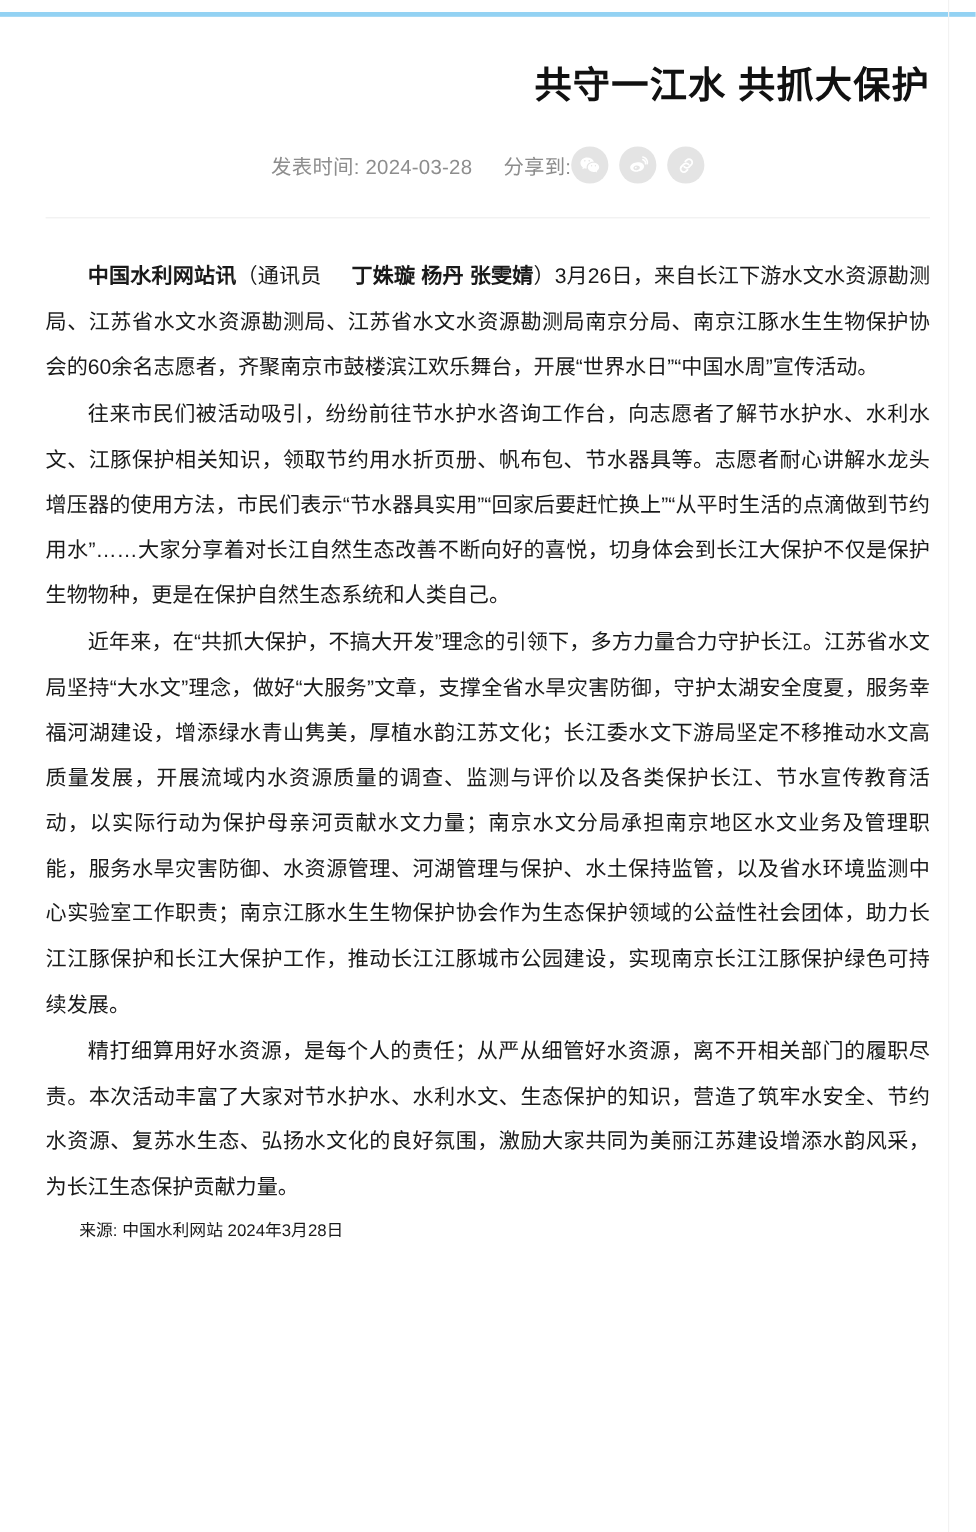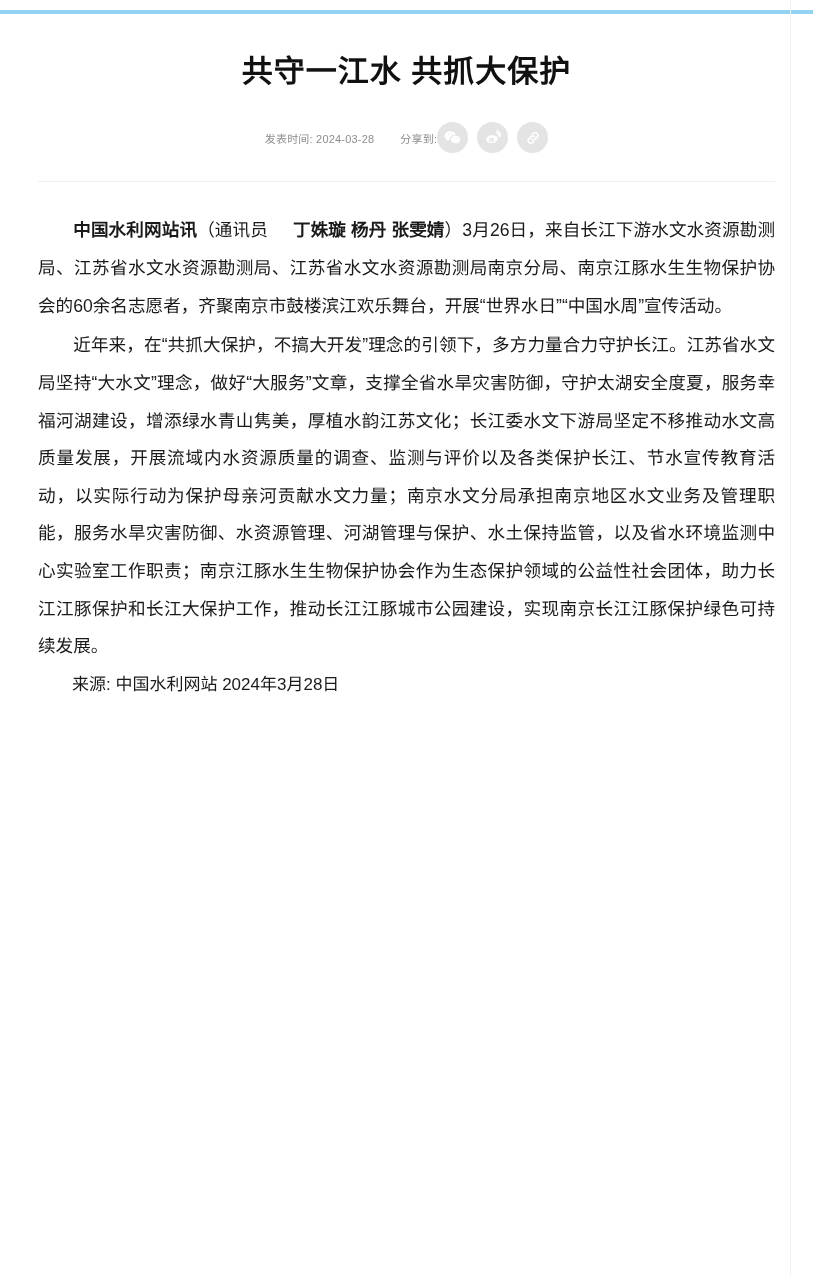--- a/index.html
+++ b/index.html
@@ -39,36 +39,36 @@
   .article {
     padding: 0 38px 0 38px;
     box-sizing: border-box;
     width: 813px;
   }
 
   
   .headline {
     margin: 0;
     padding-top: 52px;
-    text-align: center;
+    text-align: right;
     font-size: 31px;
     font-weight: bold;
     letter-spacing: 1px;
     color: #111111;
     line-height: 1.3;
   }
 
   
   .meta-row {
     margin-top: 30px;
     display: flex;
     align-items: center;
     justify-content: center;
     gap: 0px;
-    font-size: 11px;
+    font-size: 17px;
     color: #8d8d8d;
   }
   .meta-publish {
     white-space: nowrap;
     letter-spacing: 0.2px;
   }
   .meta-share-label {
     white-space: nowrap;
     margin-left: 26px;
     margin-right: 0;
@@ -116,21 +116,21 @@
   }
   .lead-source {
     font-weight: bold;
   }
   .byline-names {
     font-weight: bold;
     margin-left: 20px;
   }
 
   .source-line {
-    font-size: 17px;
+    font-size: 14px;
     line-height: 2.0;
     text-indent: 2em;
     color: #1a1a1a;
   }
 
   
   .right-edge {
     position: absolute;
     top: 0;
     left: 790px;
@@ -188,21 +188,23 @@
 
       </span>
     </div>
 
     <div class="divider"></div>
 
     <div class="body-text">
 
       <p><span class="lead-source">中国水利网站讯</span><span>（通讯员 </span><span class="byline-names">丁姝璇 杨丹 张雯婧</span><span>）</span><span>3月26日，来自长江下游水文水资源勘测局、江苏省水文水资源勘测局、江苏省水文水资源勘测局南京分局、南京江豚水生生物保护协会的60余名志愿者，齐聚南京市鼓楼滨江欢乐舞台，开展“世界水日”“中国水周”宣传活动。</span></p>
 
+      <p>往来市民们被活动吸引，纷纷前往节水护水咨询工作台，向志愿者了解节水护水、水利水文、江豚保护相关知识，领取节约用水折页册、帆布包、节水器具等。志愿者耐心讲解水龙头增压器的使用方法，市民们表示“节水器具实用”“回家后要赶忙换上”“从平时生活的点滴做到节约用水”……大家分享着对长江自然生态改善不断向好的喜悦，切身体会到长江大保护不仅是保护生物物种，更是在保护自然生态系统和人类自己。</p>
       <p>近年来，在“共抓大保护，不搞大开发”理念的引领下，多方力量合力守护长江。江苏省水文局坚持“大水文”理念，做好“大服务”文章，支撑全省水旱灾害防御，守护太湖安全度夏，服务幸福河湖建设，增添绿水青山隽美，厚植水韵江苏文化；长江委水文下游局坚定不移推动水文高质量发展，开展流域内水资源质量的调查、监测与评价以及各类保护长江、节水宣传教育活动，以实际行动为保护母亲河贡献水文力量；南京水文分局承担南京地区水文业务及管理职能，服务水旱灾害防御、水资源管理、河湖管理与保护、水土保持监管，以及省水环境监测中心实验室工作职责；南京江豚水生生物保护协会作为生态保护领域的公益性社会团体，助力长江江豚保护和长江大保护工作，推动长江江豚城市公园建设，实现南京长江江豚保护绿色可持续发展。</p>
+      <p>精打细算用好水资源，是每个人的责任；从严从细管好水资源，离不开相关部门的履职尽责。本次活动丰富了大家对节水护水、水利水文、生态保护的知识，营造了筑牢水安全、节约水资源、复苏水生态、弘扬水文化的良好氛围，激励大家共同为美丽江苏建设增添水韵风采，为长江生态保护贡献力量。</p>
 
       <div class="source-line">来源: 中国水利网站 2024年3月28日</div>
     </div>
 
   </div>
 </div>
 
 <div class="right-edge"></div>
 
 </body></html>

